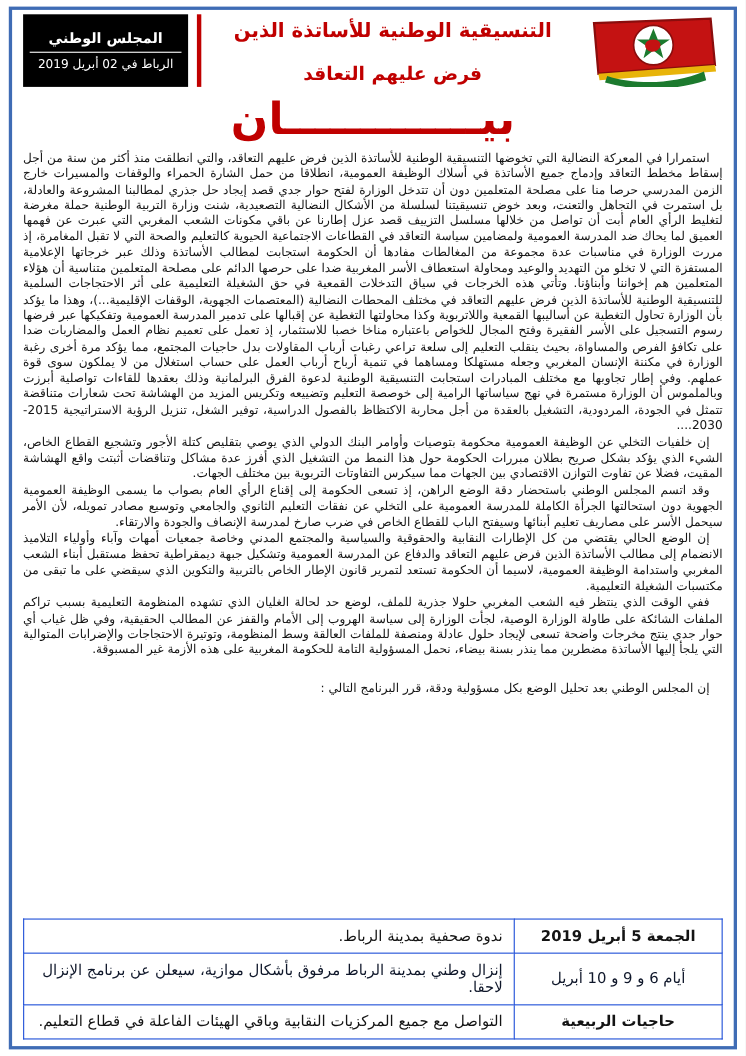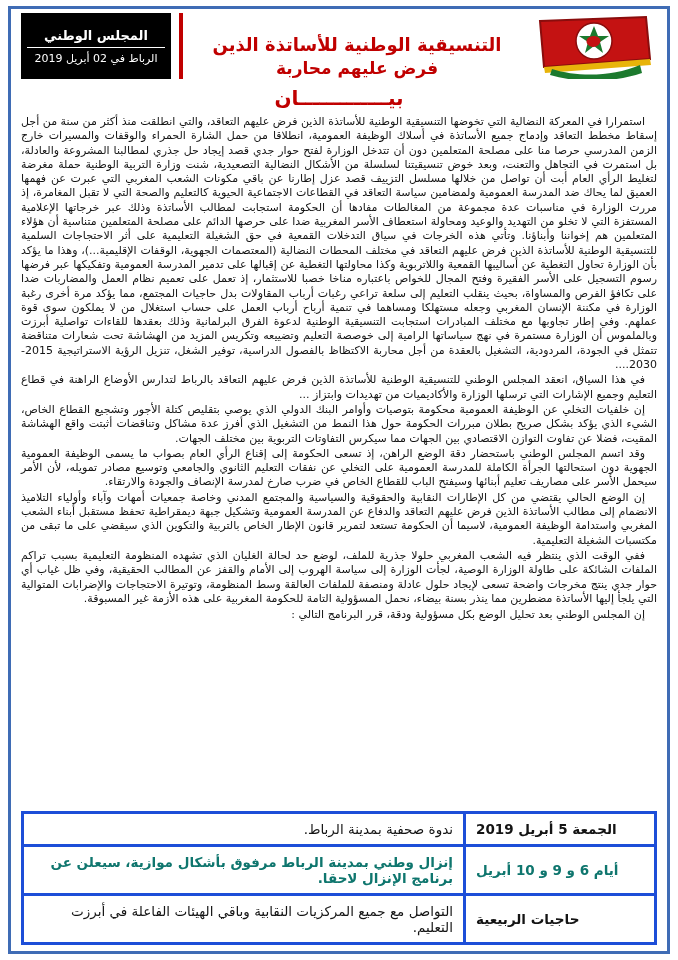--- a/index.html
+++ b/index.html
@@ -28,21 +28,21 @@
     min-height:66px;
   }
   .logo-wrap{
     width:128px;
     display:flex;align-items:flex-start;justify-content:center;
     padding-top:2px;
   }
   .title-block{
     flex:1;
     display:flex;flex-direction:column;
-    align-items:center;justify-content:flex-end;
+    align-items:center;justify-content:space-between;
     color:#c00000;
     font-weight:bold;
     text-align:center;
     padding-top:4px;
   }
   .title-line1{font-size:18px;line-height:1.35;}
   .title-line2{font-size:17px;line-height:1.3;}
   .red-sep{
     width:4px;background:#c00000;margin:0 2px;
   }
@@ -56,59 +56,59 @@
     padding:4px 6px;
     box-sizing:border-box;
   }
   .council-box .c1{font-size:13px;font-weight:bold;padding-bottom:4px;}
   .council-divider{width:100%;height:1px;background:#ffffff;}
   .council-box .c2{font-size:11px;padding-top:4px;}
   
   .statement-title{
     text-align:center;
     color:#c00000;
-    font-size:20px;
+    font-size:40px;
     font-weight:bold;
     margin:8px 0 6px 0;
     line-height:1.1;
   }
   
   .body-text{
     flex:1;
     font-size:11px;
     line-height:14.3px;
     color:#141414;
     text-align:justify;
   }
   .body-text p{
     margin:0 0 1px 0;
     text-indent:12px;
   }
-  .body-text p.program-intro{margin-top:2px;}
+  .body-text p.program-intro{margin-top:20px;}
   
   .program-table{
     width:100%;
     border-collapse:collapse;
     margin-top:6px;
     font-size:13.5px;
     color:#141414;
   }
   .program-table td{
-    border:3px solid #1d4ed8;
+    border:1px solid #1d4ed8;
     padding:7px 10px;
     vertical-align:middle;
   }
   td.date-cell{
     width:168px;
     font-weight:bold;
-    text-align:left;
+    text-align:center;
     white-space:nowrap;
   }
   td.event-cell{text-align:right;}
-  tr.highlight td{color:#0f766e;font-weight:bold;}
+  tr.highlight td{color:#0f172a;font-weight:normal;}
 </style>
 </head>
 <body>
 
 <div class="sheet">
   <div class="frame">
 
     <div class="header">
 
       <div class="logo-wrap">
@@ -123,55 +123,54 @@
           <circle cx="62" cy="26" r="18" fill="#ffffff" stroke="#8a0d0d" stroke-width="1.5"></circle>
 
           <polygon points="62,11 66,21 77,21 68,27 71,38 62,31 53,38 56,27 47,21 58,21" fill="#1c7a2e"></polygon>
 
           <path d="M55 24 C58 20 66 20 68 24 C70 27 66 32 61 32 C57 32 53 28 55 24 Z" fill="#c41212"></path>
         </svg>
       </div>
 
       <div class="title-block">
         <div class="title-line1">التنسيقية الوطنية للأساتذة الذين</div>
-        <div class="title-line2">فرض عليهم محاربة</div>
+        <div class="title-line2">فرض عليهم التعاقد</div>
       </div>
 
       <div class="red-sep"></div>
 
       <div class="council-box">
         <div class="c1">المجلس الوطني</div>
         <div class="council-divider"></div>
         <div class="c2">الرباط في 02 أبريل 2019</div>
       </div>
     </div>
 
     <div class="statement-title">بيـــــــــــــان</div>
 
     <div class="body-text">
       <p>استمرارا في المعركة النضالية التي تخوضها التنسيقية الوطنية للأساتذة الذين فرض عليهم التعاقد، والتي انطلقت منذ أكثر من سنة من أجل إسقاط مخطط التعاقد وإدماج جميع الأساتذة في أسلاك الوظيفة العمومية، انطلاقا من حمل الشارة الحمراء والوقفات والمسيرات خارج الزمن المدرسي حرصا منا على مصلحة المتعلمين دون أن تتدخل الوزارة لفتح حوار جدي قصد إيجاد حل جذري لمطالبنا المشروعة والعادلة، بل استمرت في التجاهل والتعنت، وبعد خوض تنسيقيتنا لسلسلة من الأشكال النضالية التصعيدية، شنت وزارة التربية الوطنية حملة مغرضة لتغليط الرأي العام أبت أن تواصل من خلالها مسلسل التزييف قصد عزل إطارنا عن باقي مكونات الشعب المغربي التي عبرت عن فهمها العميق لما يحاك ضد المدرسة العمومية ولمضامين سياسة التعاقد في القطاعات الاجتماعية الحيوية كالتعليم والصحة التي لا تقبل المغامرة، إذ مررت الوزارة في مناسبات عدة مجموعة من المغالطات مفادها أن الحكومة استجابت لمطالب الأساتذة وذلك عبر خرجاتها الإعلامية المستفزة التي لا تخلو من التهديد والوعيد ومحاولة استعطاف الأسر المغربية ضدا على حرصها الدائم على مصلحة المتعلمين متناسية أن هؤلاء المتعلمين هم إخواننا وأبناؤنا. وتأتي هذه الخرجات في سياق التدخلات القمعية في حق الشغيلة التعليمية على أثر الاحتجاجات السلمية للتنسيقية الوطنية للأساتذة الذين فرض عليهم التعاقد في مختلف المحطات النضالية (المعتصمات الجهوية، الوقفات الإقليمية...)، وهذا ما يؤكد بأن الوزارة تحاول التغطية عن أساليبها القمعية واللاتربوية وكذا محاولتها التغطية عن إقبالها على تدمير المدرسة العمومية وتفكيكها عبر فرضها رسوم التسجيل على الأسر الفقيرة وفتح المجال للخواص باعتباره مناخا خصبا للاستثمار، إذ تعمل على تعميم نظام العمل والمضاربات ضدا على تكافؤ الفرص والمساواة، بحيث ينقلب التعليم إلى سلعة تراعي رغبات أرباب المقاولات بدل حاجيات المجتمع، مما يؤكد مرة أخرى رغبة الوزارة في مكننة الإنسان المغربي وجعله مستهلكا ومساهما في تنمية أرباح أرباب العمل على حساب استغلال من لا يملكون سوى قوة عملهم. وفي إطار تجاوبها مع مختلف المبادرات استجابت التنسيقية الوطنية لدعوة الفرق البرلمانية وذلك بعقدها للقاءات تواصلية أبرزت وبالملموس أن الوزارة مستمرة في نهج سياساتها الرامية إلى خوصصة التعليم وتضييعه وتكريس المزيد من الهشاشة تحت شعارات متناقضة تتمثل في الجودة، المردودية، التشغيل بالعقدة من أجل محاربة الاكتظاظ بالفصول الدراسية، توفير الشغل، تنزيل الرؤية الاستراتيجية 2015-2030....</p>
-      <p>في هذا السياق، انعقد المجلس الوطني للتنسيقية الوطنية للأساتذة الذين فرض عليهم التعاقد بالرباط لتدارس الأوضاع الراهنة في قطاع التعليم وجميع الإشارات التي ترسلها الوزارة والأكاديميات من تهديدات وابتزاز ...</p>
       <p>إن خلفيات التخلي عن الوظيفة العمومية محكومة بتوصيات وأوامر البنك الدولي الذي يوصي بتقليص كتلة الأجور وتشجيع القطاع الخاص، الشيء الذي يؤكد بشكل صريح بطلان مبررات الحكومة حول هذا النمط من التشغيل الذي أفرز عدة مشاكل وتناقضات أثبتت واقع الهشاشة المقيت، فضلا عن تفاوت التوازن الاقتصادي بين الجهات مما سيكرس التفاوتات التربوية بين مختلف الجهات.</p>
       <p>وقد اتسم المجلس الوطني باستحضار دقة الوضع الراهن، إذ تسعى الحكومة إلى إقناع الرأي العام بصواب ما يسمى الوظيفة العمومية الجهوية دون استحالتها الجرأة الكاملة للمدرسة العمومية على التخلي عن نفقات التعليم الثانوي والجامعي وتوسيع مصادر تمويله، لأن الأمر سيحمل الأسر على مصاريف تعليم أبنائها وسيفتح الباب للقطاع الخاص في ضرب صارخ لمدرسة الإنصاف والجودة والارتقاء.</p>
       <p>إن الوضع الحالي يقتضي من كل الإطارات النقابية والحقوقية والسياسية والمجتمع المدني وخاصة جمعيات أمهات وآباء وأولياء التلاميذ الانضمام إلى مطالب الأساتذة الذين فرض عليهم التعاقد والدفاع عن المدرسة العمومية وتشكيل جبهة ديمقراطية تحفظ مستقبل أبناء الشعب المغربي واستدامة الوظيفة العمومية، لاسيما أن الحكومة تستعد لتمرير قانون الإطار الخاص بالتربية والتكوين الذي سيقضي على ما تبقى من مكتسبات الشغيلة التعليمية.</p>
       <p>ففي الوقت الذي ينتظر فيه الشعب المغربي حلولا جذرية للملف، لوضع حد لحالة الغليان الذي تشهده المنظومة التعليمية بسبب تراكم الملفات الشائكة على طاولة الوزارة الوصية، لجأت الوزارة إلى سياسة الهروب إلى الأمام والقفز عن المطالب الحقيقية، وفي ظل غياب أي حوار جدي ينتج مخرجات واضحة تسعى لإيجاد حلول عادلة ومنصفة للملفات العالقة وسط المنظومة، وتوتيرة الاحتجاجات والإضرابات المتوالية التي يلجأ إليها الأساتذة مضطرين مما ينذر بسنة بيضاء، نحمل المسؤولية التامة للحكومة المغربية على هذه الأزمة غير المسبوقة.</p>
       <p class="program-intro">إن المجلس الوطني بعد تحليل الوضع بكل مسؤولية ودقة، قرر البرنامج التالي :</p>
     </div>
 
     <table class="program-table">
       <tbody>
         <tr>
           <td class="date-cell">الجمعة 5 أبريل 2019</td>
           <td class="event-cell">ندوة صحفية بمدينة الرباط.</td>
         </tr>
         <tr class="highlight">
           <td class="date-cell">أيام 6 و 9 و 10 أبريل</td>
           <td class="event-cell">إنزال وطني بمدينة الرباط مرفوق بأشكال موازية، سيعلن عن برنامج الإنزال لاحقا.</td>
         </tr>
         <tr>
           <td class="date-cell">حاجيات الربيعية</td>
-          <td class="event-cell">التواصل مع جميع المركزيات النقابية وباقي الهيئات الفاعلة في أبرزت التعليم.</td>
+          <td class="event-cell">التواصل مع جميع المركزيات النقابية وباقي الهيئات الفاعلة في قطاع التعليم.</td>
         </tr>
       </tbody>
     </table>
 
   </div>
 </div>
 
 </body></html>

